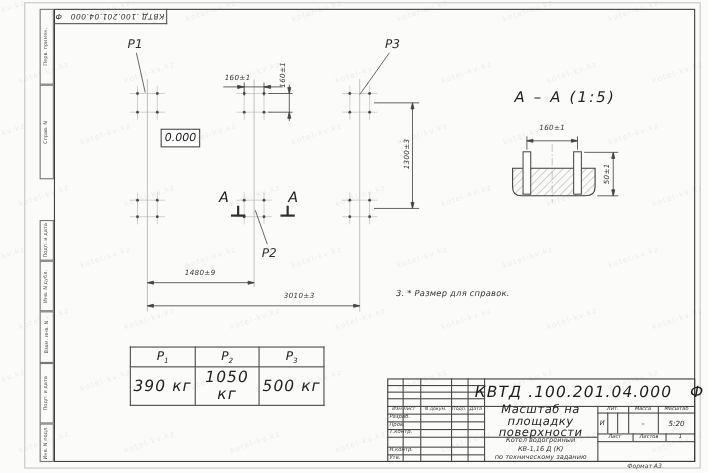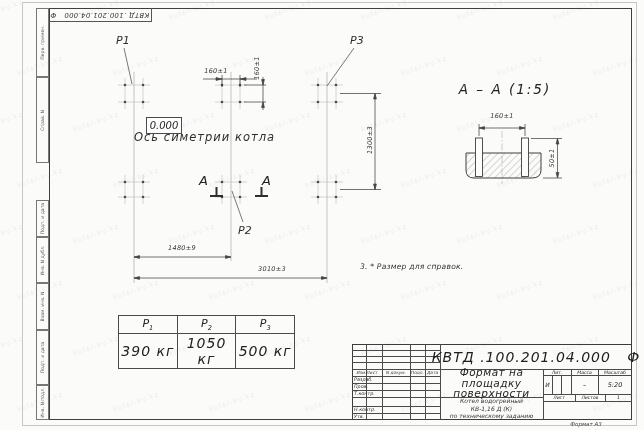--- a/index.html
+++ b/index.html
@@ -297,32 +297,31 @@
     </g>
   </svg>
 
   <div class="plabel" style="left:116px;top:34px;">P1</div>
   <div class="plabel" style="left:350px;top:34px;">P3</div>
   <div class="plabel" style="left:238px;top:224px;">P2</div>
 
   <div class="elev-box" style="left:146px;top:106px;width:34px;height:15px;margin-top:11px;">
     <span>0.000</span>
   </div>
-  <div class="axis-label" style="left:134px;top:130px;">Ось симетрии котла</div>
 
   <div class="dim" style="left:194px;top:67px;width:44px;">160±1</div>
   <div class="dim rot" style="left:239px;top:64px;width:36px;">160±1</div>
   <div class="dim rot" style="left:350px;top:136px;width:40px;">1300±3</div>
   <div class="dim" style="left:152px;top:244px;width:60px;">1480±9</div>
   <div class="dim" style="left:242px;top:265px;width:60px;">3010±3</div>
 
   <div class="secletter" style="left:199px;top:173px;">А</div>
   <div class="secletter" style="left:262px;top:173px;">А</div>
 
-  <div class="sec-title" style="left:450px;top:81px;width:110px;">А  –  А (1:5)</div>
+  <div class="sec-title" style="left:450px;top:81px;width:110px;text-align:right;">А  –  А (1:5)</div>
   <div class="dim" style="left:480px;top:112px;width:44px;">160±1</div>
   <div class="dim rot" style="left:537px;top:154px;width:30px;">50±1</div>
 
   <table id="load-table">
     <tbody>
         <tr>
       <td><span>P</span><sub>1</sub></td>
       <td><span>P</span><sub>2</sub></td>
       <td><span>P</span><sub>3</sub></td>
     </tr>
@@ -373,21 +372,21 @@
   <div class="tb-hdr" style="left:410px;top:370px;width:15px;">Подп.</div>
   <div class="tb-hdr" style="left:425px;top:370px;width:15px;">Дата</div>
 
   <div class="tb-txt" style="left:354px;top:377px;">Разраб.</div>
   <div class="tb-txt" style="left:354px;top:384px;">Пров.</div>
   <div class="tb-txt" style="left:354px;top:391px;">Т.контр.</div>
   <div class="tb-txt" style="left:354px;top:407px;">Н.контр.</div>
   <div class="tb-txt" style="left:354px;top:414px;">Утв.</div>
 
   <div id="tb-name">
-    <div>Формат на</div>
+    <div>Масштаб на</div>
     <div>площадку</div>
     <div>поверхности</div>
   </div>
   <div id="tb-sub">
     <div>Котел водогрейный</div>
     <div>КВ-1,16 Д (К)</div>
     <div>по техническому заданию</div>
   </div>
 
   <div class="tb-cell" style="left:543px;top:369px;width:28px;height:6px;font-size:4.6px;">Лит.</div>

